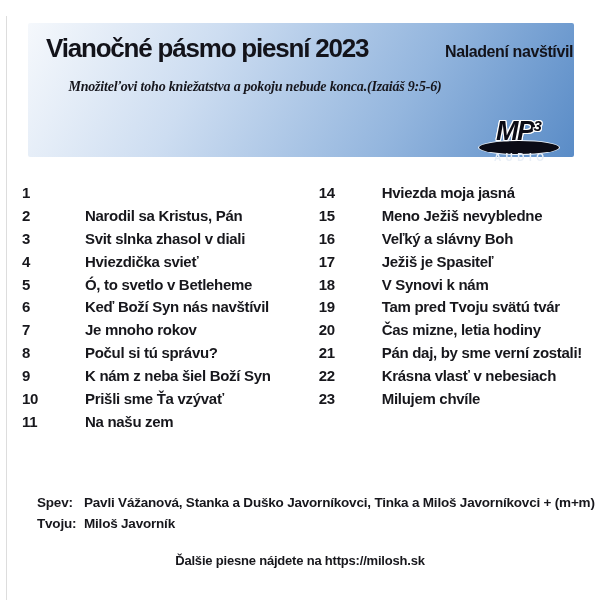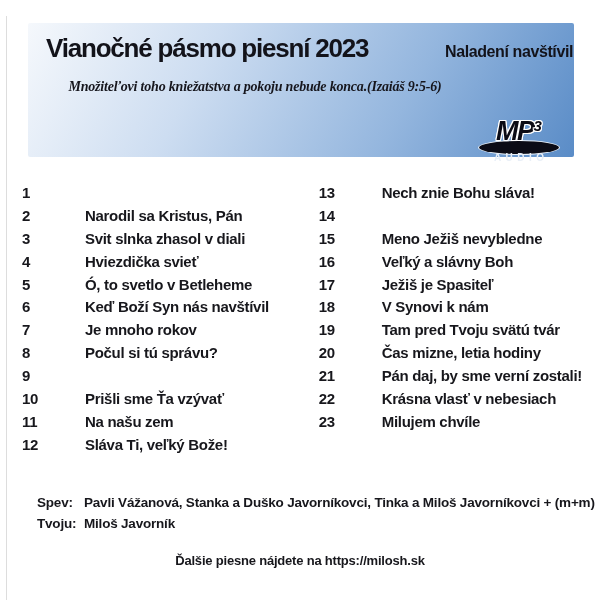--- a/index.html
+++ b/index.html
@@ -119,41 +119,35 @@
         <div class="track-row">
           <span class="track-num">7</span>
           <span class="track-title">Je mnoho rokov</span>
         </div>
         <div class="track-row">
           <span class="track-num">8</span>
           <span class="track-title">Počul si tú správu?</span>
         </div>
         <div class="track-row">
           <span class="track-num">9</span>
+          <span class="track-title">K nám z neba šiel Boží Syn</span>
         </div>
         <div class="track-row">
           <span class="track-num">10</span>
           <span class="track-title">Prišli sme Ťa vzývať</span>
         </div>
         <div class="track-row">
           <span class="track-num">11</span>
           <span class="track-title">Na našu zem</span>
         </div>
-        <div class="track-row">
-          <span class="track-num">12</span>
-          <span class="track-title">Sláva Ti, veľký Bože!</span>
-        </div>
       </div>
     <div class="track-col track-col-right">
         <div class="track-row">
-          <span class="track-num">13</span>
-          <span class="track-title">Nech znie Bohu sláva!</span>
-        </div>
-        <div class="track-row">
           <span class="track-num">14</span>
+          <span class="track-title">Hviezda moja jasná</span>
         </div>
         <div class="track-row">
           <span class="track-num">15</span>
           <span class="track-title">Meno Ježiš nevybledne</span>
         </div>
         <div class="track-row">
           <span class="track-num">16</span>
           <span class="track-title">Veľký a slávny Boh</span>
         </div>
         <div class="track-row">

